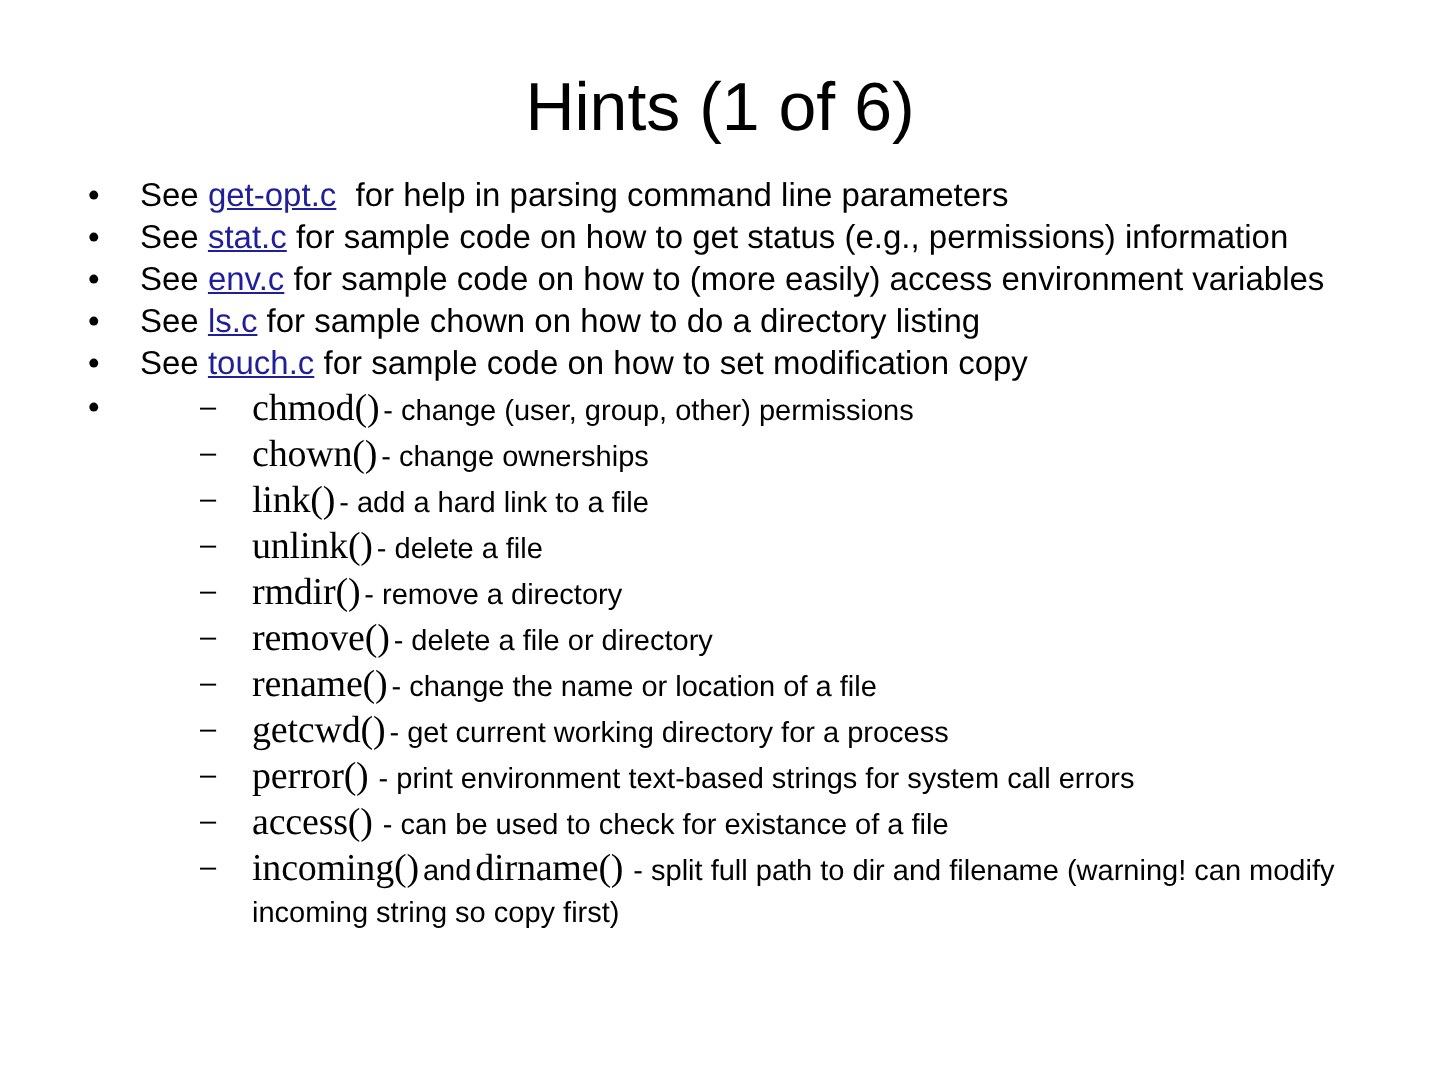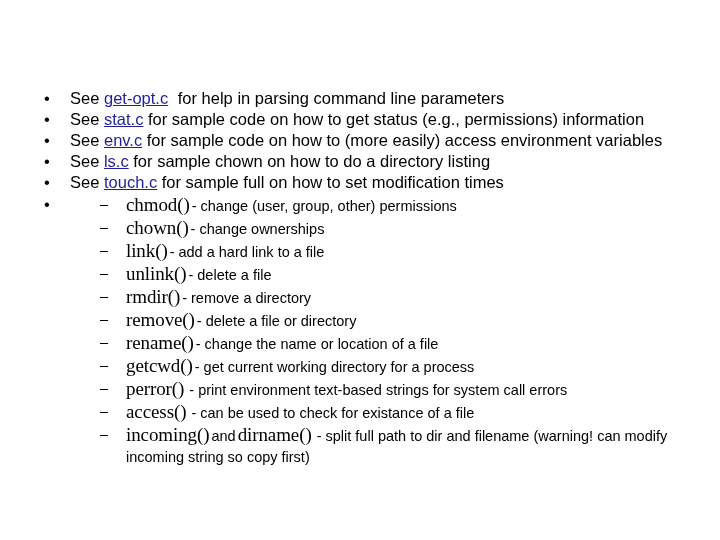--- a/index.html
+++ b/index.html
@@ -116,20 +116,21 @@
   .gap-sm {
     display: inline-block;
     width: 2px;
   }
 </style>
 </head>
 <body>
 
 <div class="slide">
 
+  <div class="slide-title">Hints (1 of 6)</div>
 
   <div class="body">
     <ul class="level1">
 
       <li class="bullet1">
         <span class="marker">•</span>
         <span>See </span><a class="link" href="#">get-opt.c</a><span class="gap"></span><span> for help in parsing command line parameters</span>
       </li>
 
       <li class="bullet1">
@@ -142,21 +143,21 @@
         <span>See </span><a class="link" href="#">env.c</a><span> for sample code on how to (more easily) access environment variables</span>
       </li>
 
       <li class="bullet1">
         <span class="marker">•</span>
         <span>See </span><a class="link" href="#">ls.c</a><span> for sample chown on how to do a directory listing</span>
       </li>
 
       <li class="bullet1">
         <span class="marker">•</span>
-        <span>See </span><a class="link" href="#">touch.c</a><span> for sample full on how to set modification times</span>
+        <span>See </span><a class="link" href="#">touch.c</a><span> for sample code on how to set modification copy</span>
       </li>
 
       <li class="bullet1">
         <span class="marker">•</span>
 
         <ul class="level2">
 
           <li class="bullet2">
             <span class="marker">–</span>
             <span class="mono">chmod()</span><span class="gap-sm"></span><span>- change (user, group, other) permissions</span>

